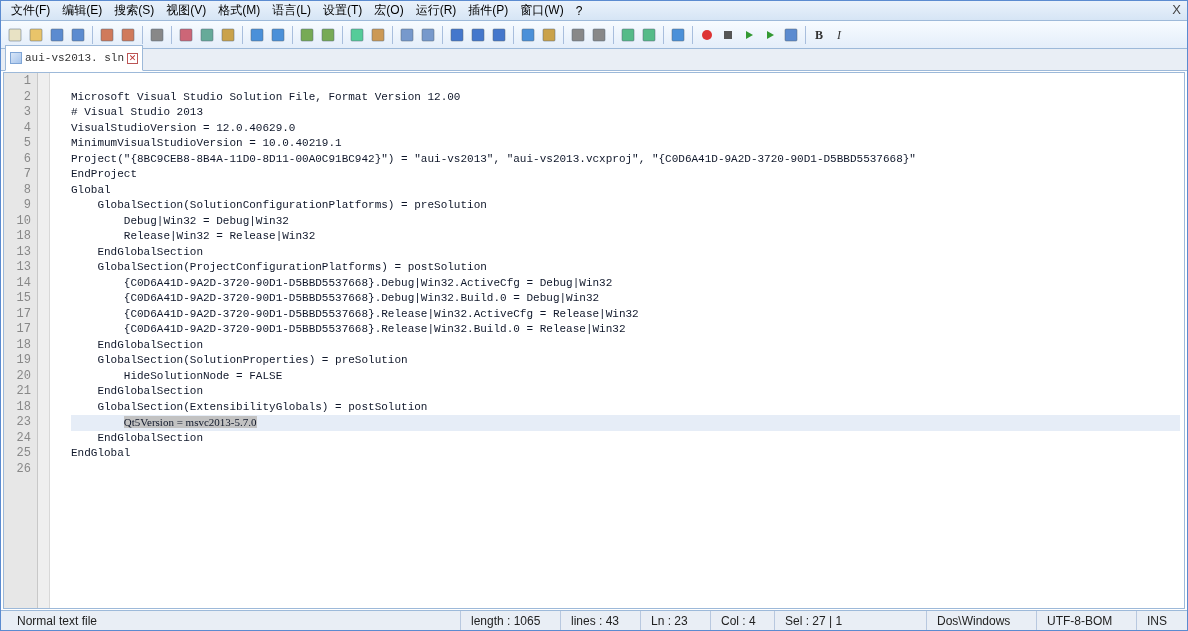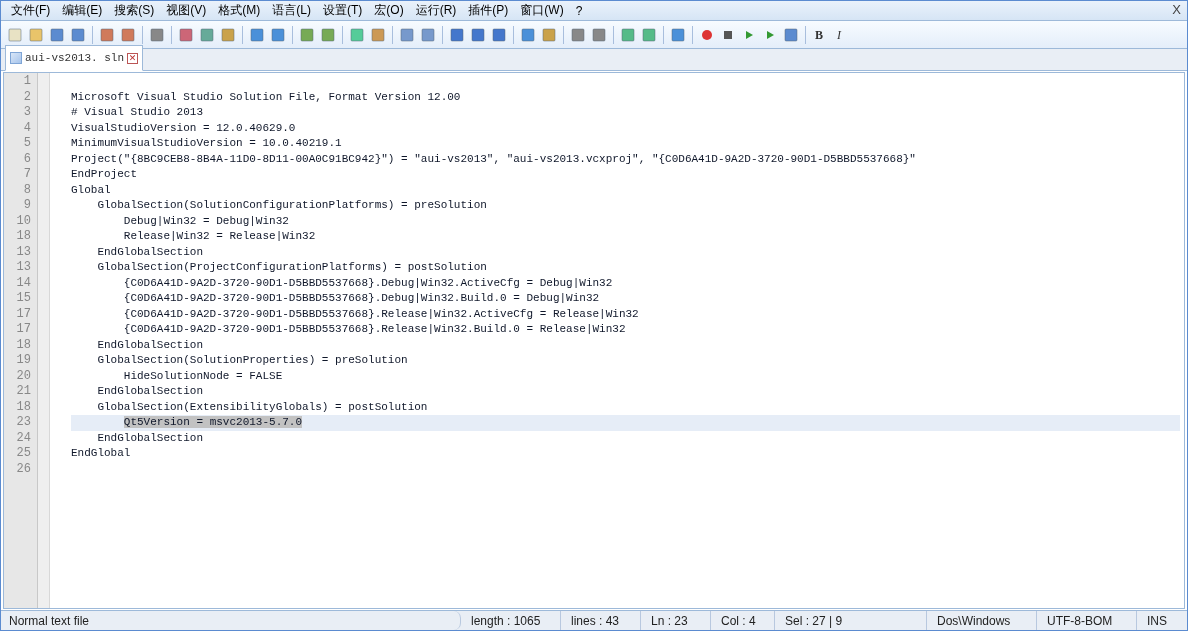--- a/index.html
+++ b/index.html
@@ -131,38 +131,39 @@
   overflow: auto;
   line-height: 15.5px;
   position: relative;
 }
 .code-line { height: 15.5px; }
 .hl-line {
   background: #e6edf7;
 }
 .sel {
   background: #c2c2c2;
+  font-family: Liberation Serif, serif;
 }
 .statusbar {
   display: flex;
   align-items: center;
   height: 20px;
   background: #e9eef5;
   border-top: 1px solid #9db9d9;
   font-size: 12px;
   color: #222;
 }
 .status-cell {
   border-right: 1px solid #b8c8df;
   padding: 0 10px;
   height: 100%;
   display: flex;
   align-items: center;
 }
-.status-cell.first { flex: 0 0 460px; padding-left: 8px; border-radius: 7px; }
+.status-cell.first { flex: 0 0 460px; padding-left: 16px; }
 svg { display: block; }
 </style>
 </head>
 <body>
 
 <div class="menubar">
 
   <span class="menu-item">文件(F)</span>
     <span class="menu-item">编辑(E)</span>
     <span class="menu-item">搜索(S)</span>
@@ -410,17 +411,17 @@
   <div class="fold"></div>
   <div class="code"><div class="code-line"></div><div class="code-line">Microsoft Visual Studio Solution File, Format Version 12.00</div><div class="code-line"># Visual Studio 2013</div><div class="code-line">VisualStudioVersion = 12.0.40629.0</div><div class="code-line">MinimumVisualStudioVersion = 10.0.40219.1</div><div class="code-line">Project("{8BC9CEB8-8B4A-11D0-8D11-00A0C91BC942}") = "aui-vs2013", "aui-vs2013.vcxproj", "{C0D6A41D-9A2D-3720-90D1-D5BBD5537668}"</div><div class="code-line">EndProject</div><div class="code-line">Global</div><div class="code-line">    GlobalSection(SolutionConfigurationPlatforms) = preSolution</div><div class="code-line">        Debug|Win32 = Debug|Win32</div><div class="code-line">        Release|Win32 = Release|Win32</div><div class="code-line">    EndGlobalSection</div><div class="code-line">    GlobalSection(ProjectConfigurationPlatforms) = postSolution</div><div class="code-line">        {C0D6A41D-9A2D-3720-90D1-D5BBD5537668}.Debug|Win32.ActiveCfg = Debug|Win32</div><div class="code-line">        {C0D6A41D-9A2D-3720-90D1-D5BBD5537668}.Debug|Win32.Build.0 = Debug|Win32</div><div class="code-line">        {C0D6A41D-9A2D-3720-90D1-D5BBD5537668}.Release|Win32.ActiveCfg = Release|Win32</div><div class="code-line">        {C0D6A41D-9A2D-3720-90D1-D5BBD5537668}.Release|Win32.Build.0 = Release|Win32</div><div class="code-line">    EndGlobalSection</div><div class="code-line">    GlobalSection(SolutionProperties) = preSolution</div><div class="code-line">        HideSolutionNode = FALSE</div><div class="code-line">    EndGlobalSection</div><div class="code-line">    GlobalSection(ExtensibilityGlobals) = postSolution</div><div class="code-line hl-line">        <span class="sel">Qt5Version = msvc2013-5.7.0</span></div><div class="code-line">    EndGlobalSection</div><div class="code-line">EndGlobal</div><div class="code-line"></div></div>
 </div>
 
 <div class="statusbar">
   <div class="status-cell first">Normal text file</div>
   <div class="status-cell" style="flex:0 0 100px">length : 1065</div>
   <div class="status-cell" style="flex:0 0 80px">lines : 43</div>
   <div class="status-cell" style="flex:0 0 70px">Ln : 23</div>
   <div class="status-cell" style="flex:0 0 64px">Col : 4</div>
-  <div class="status-cell" style="flex:1">Sel : 27 | 9</div>
+  <div class="status-cell" style="flex:1">Sel : 27 | 1</div>
   <div class="status-cell" style="flex:0 0 110px">Dos\Windows</div>
   <div class="status-cell" style="flex:0 0 100px">UTF-8-BOM</div>
   <div class="status-cell" style="flex:0 0 50px;border-right:none">INS</div>
 </div>
 
 </body></html>

